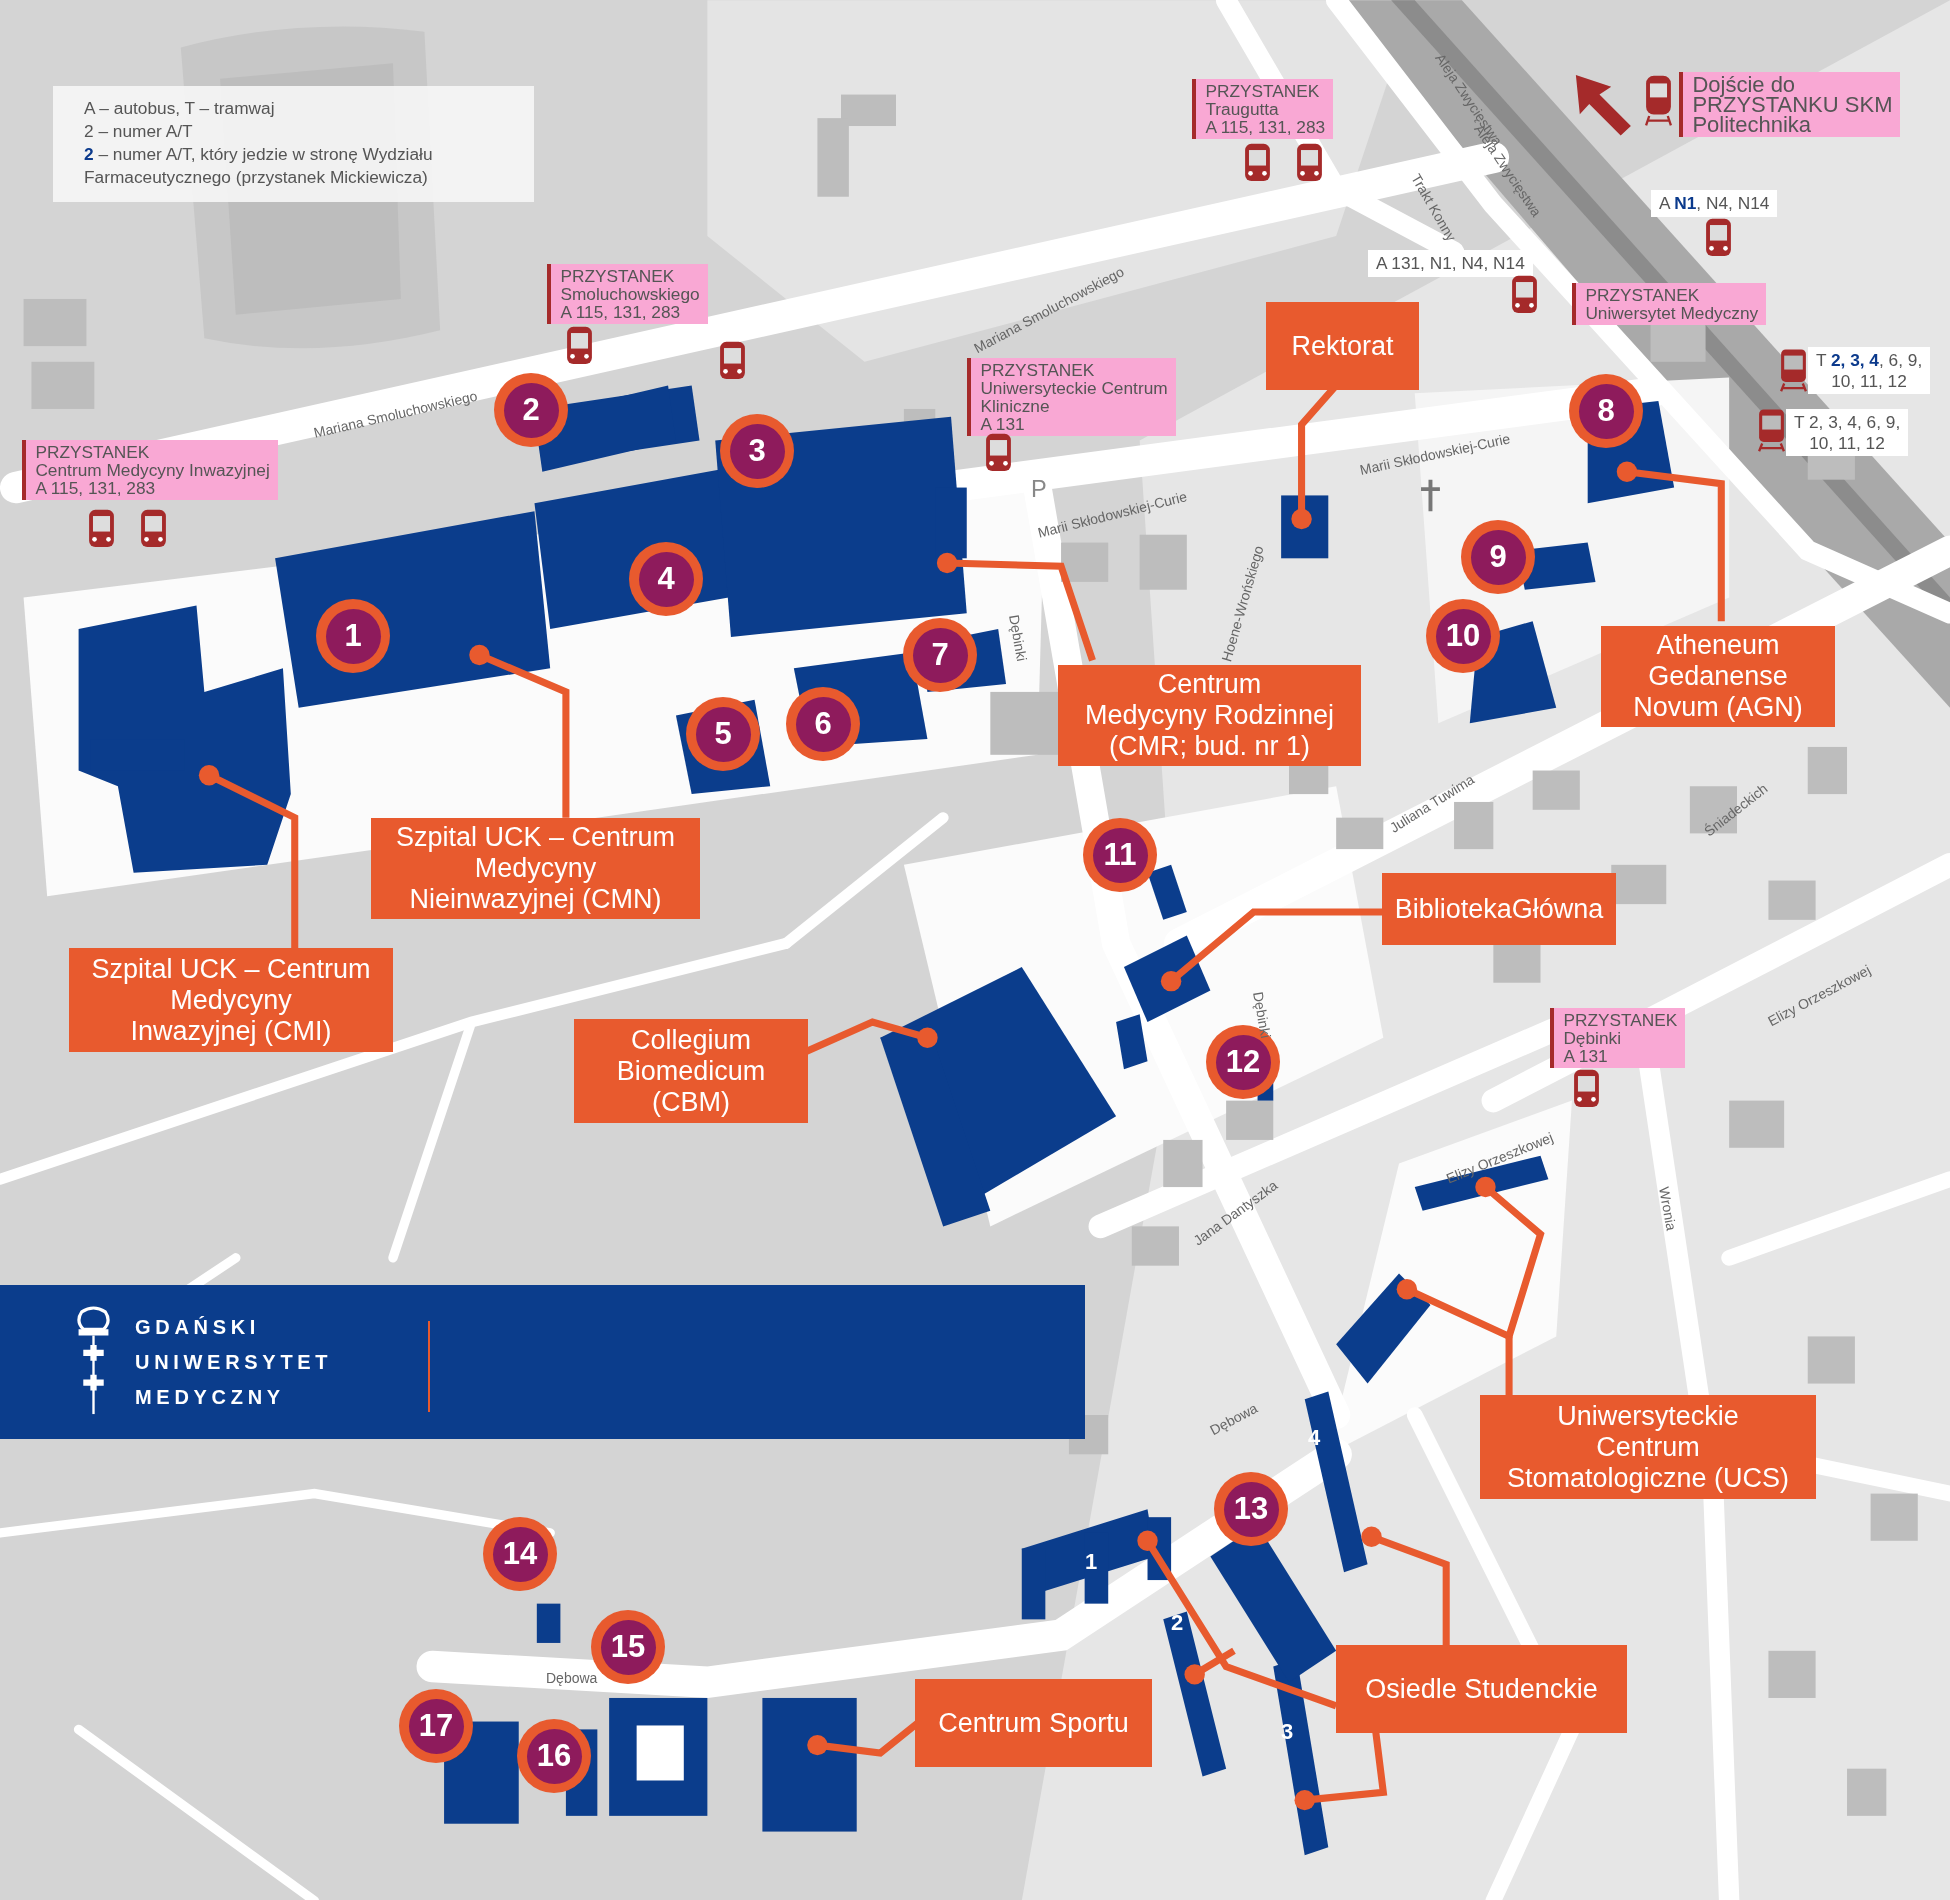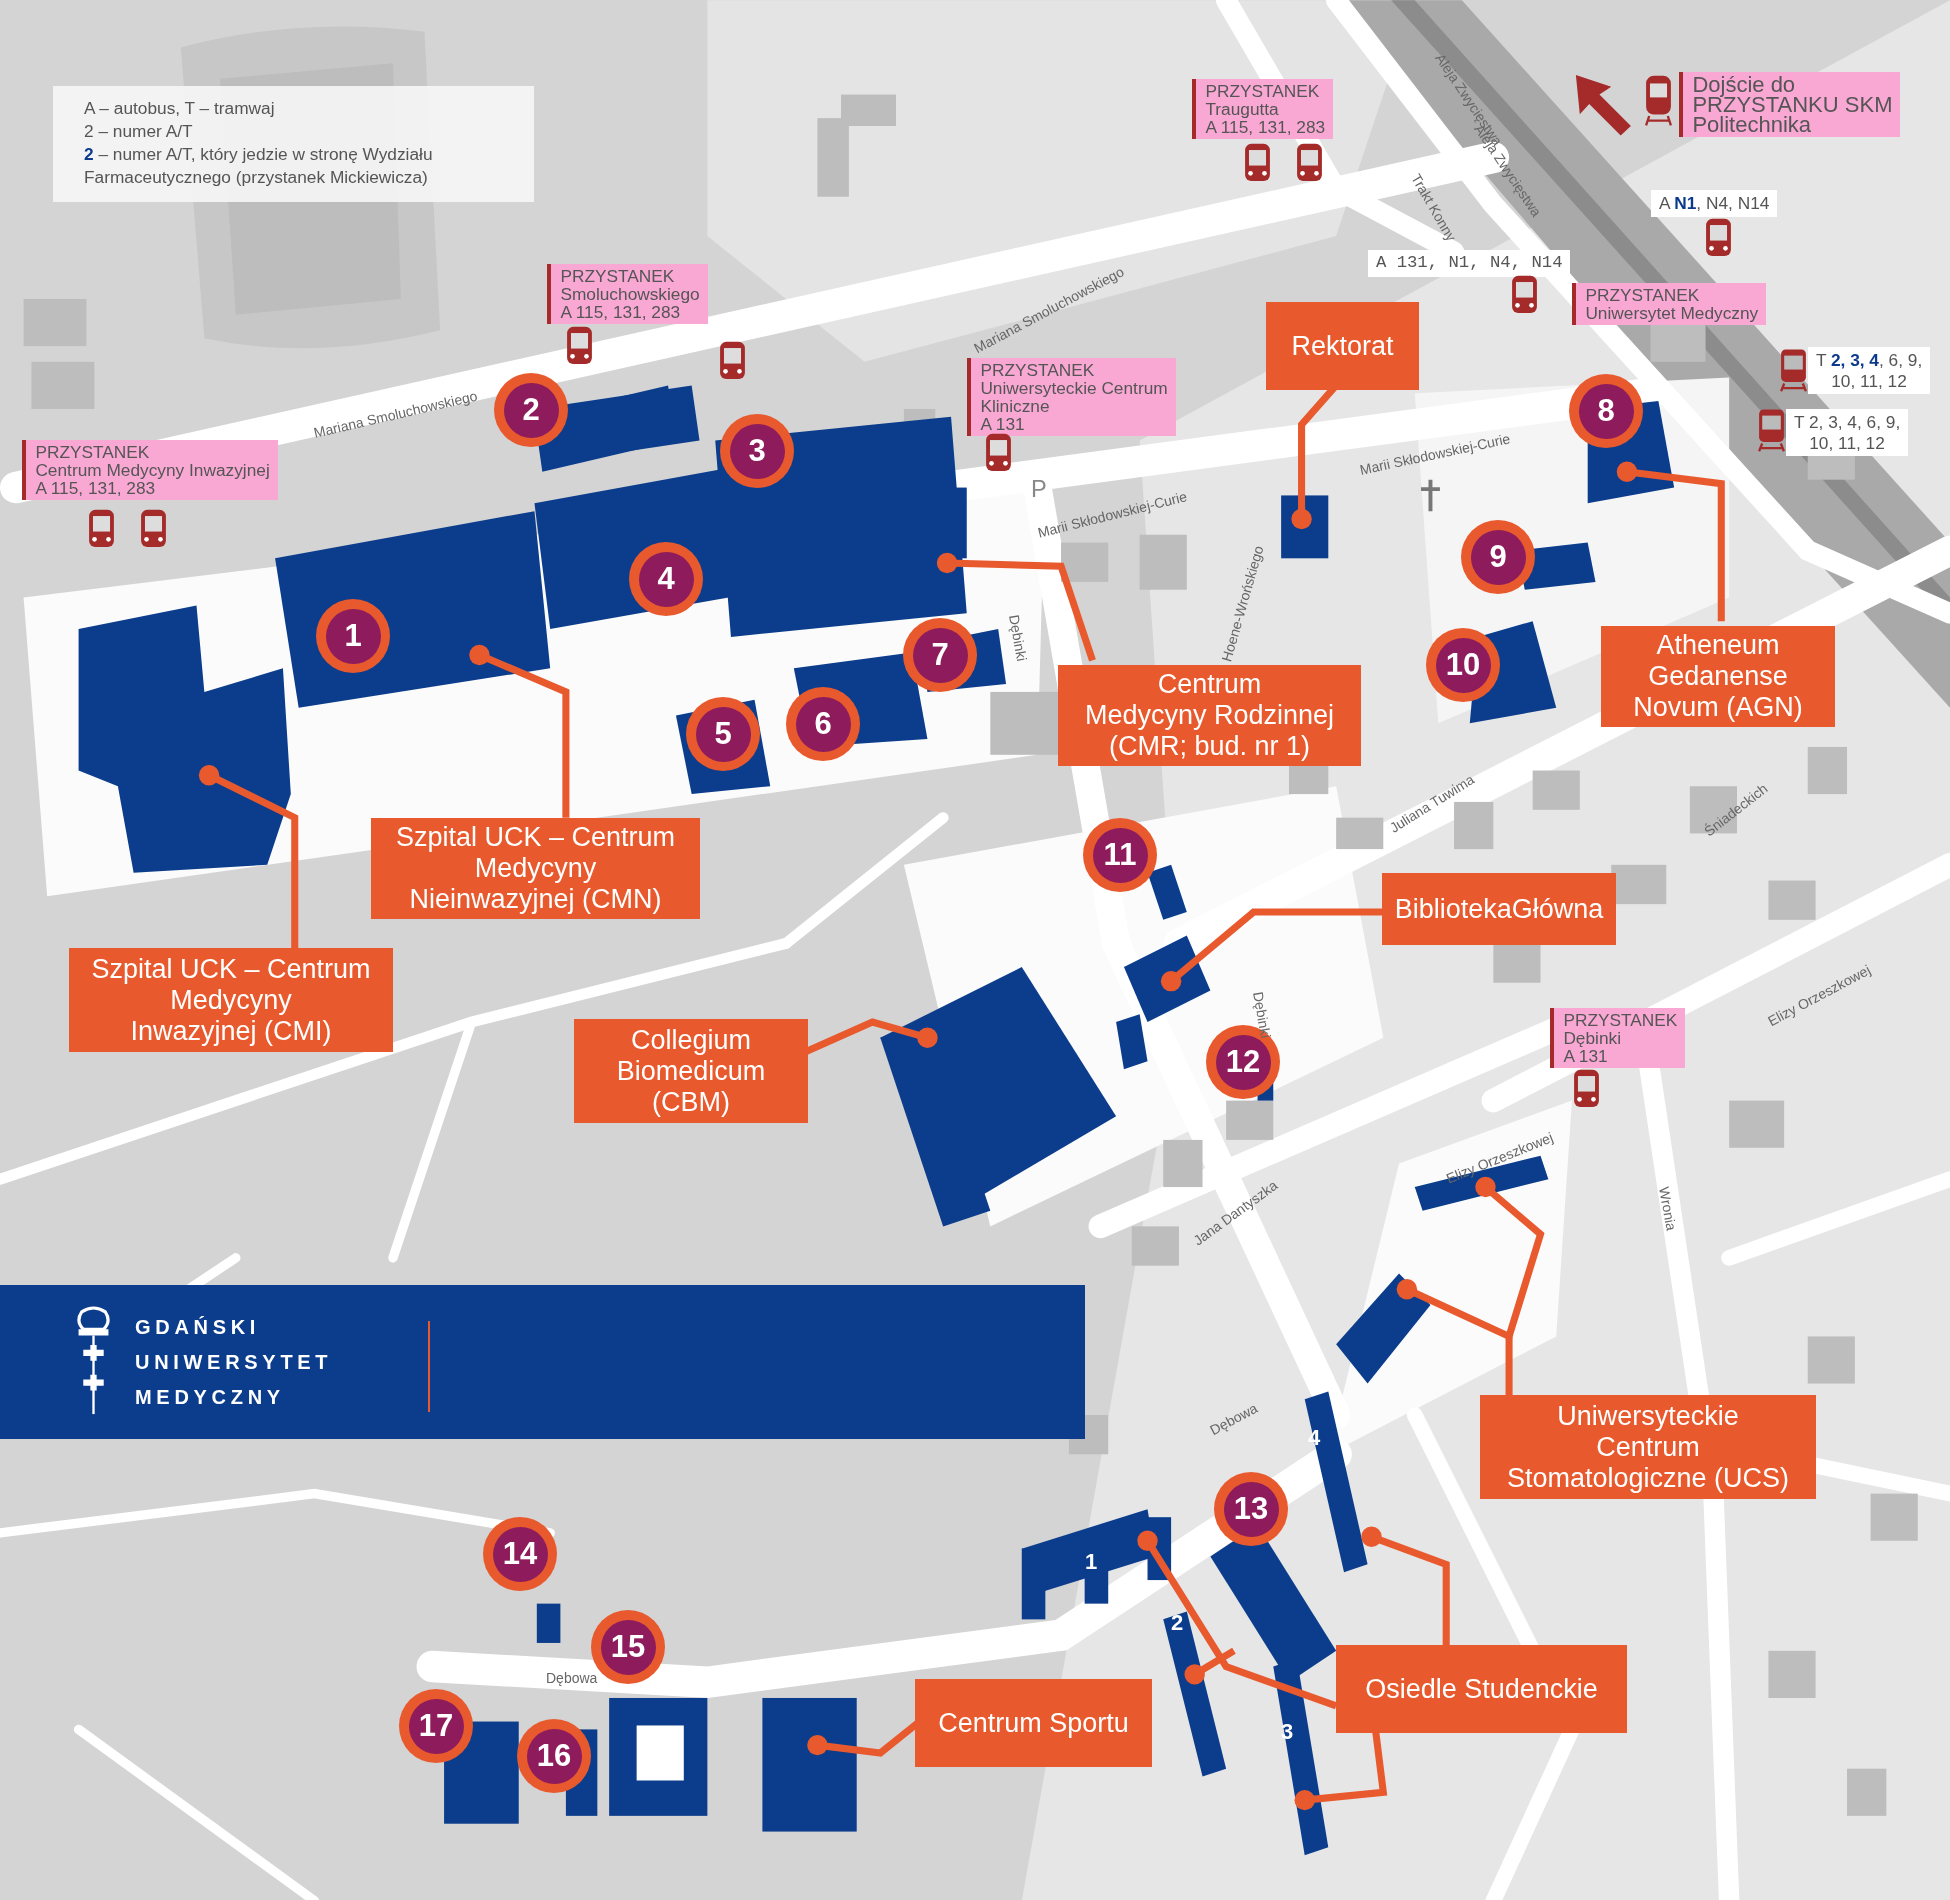--- a/index.html
+++ b/index.html
@@ -226,21 +226,21 @@
   <div>Dębinki</div>
   <div>A 131</div>
 </div>
 <div class="stop" style="left:1679px;top:72px;font-size:22px;line-height:19.7px;">
   <div>Dojście do</div>
   <div>PRZYSTANKU SKM</div>
   <div>Politechnika</div>
 </div>
 
 <div class="routes" style="left:1651px;top:190px;"><span>A </span><b>N1</b><span>, N4, N14</span></div>
-<div class="routes" style="left:1368px;top:250px;font-family:Liberation Mono, monospace;">A 131, N1, N4, N14</div>
+<div class="routes" style="left:1368px;top:250px;">A 131, N1, N4, N14</div>
 <div class="routes" style="left:1808px;top:347px;text-align:center;">
     <div><span>T </span><b>2, 3, 4</b><span>, 6, 9,</span></div>
     <div>10, 11, 12</div>
   </div>
 <div class="routes" style="left:1786px;top:409px;text-align:center;">
     <div>T 2, 3, 4, 6, 9,</div>
     <div>10, 11, 12</div>
   </div>
 
 <div class="icon" style="left:1242px;top:142px;"><svg width="31" height="44" viewBox="0 0 40 56">
@@ -378,21 +378,21 @@
   </div>
 <div class="marker" style="left:903px;top:618px;">
     <span>7</span>
   </div>
 <div class="marker" style="left:1569px;top:374px;">
     <span>8</span>
   </div>
 <div class="marker" style="left:1461px;top:520px;">
     <span>9</span>
   </div>
-<div class="marker" style="left:1426px;top:628px;text-align:center;">
+<div class="marker" style="left:1426px;top:599px;text-align:center;">
     <span>10</span>
   </div>
 <div class="marker" style="left:1083px;top:818px;">
     <span>11</span>
   </div>
 <div class="marker" style="left:1206px;top:1025px;">
     <span>12</span>
   </div>
 <div class="marker" style="left:1214px;top:1472px;">
     <span>13</span>

